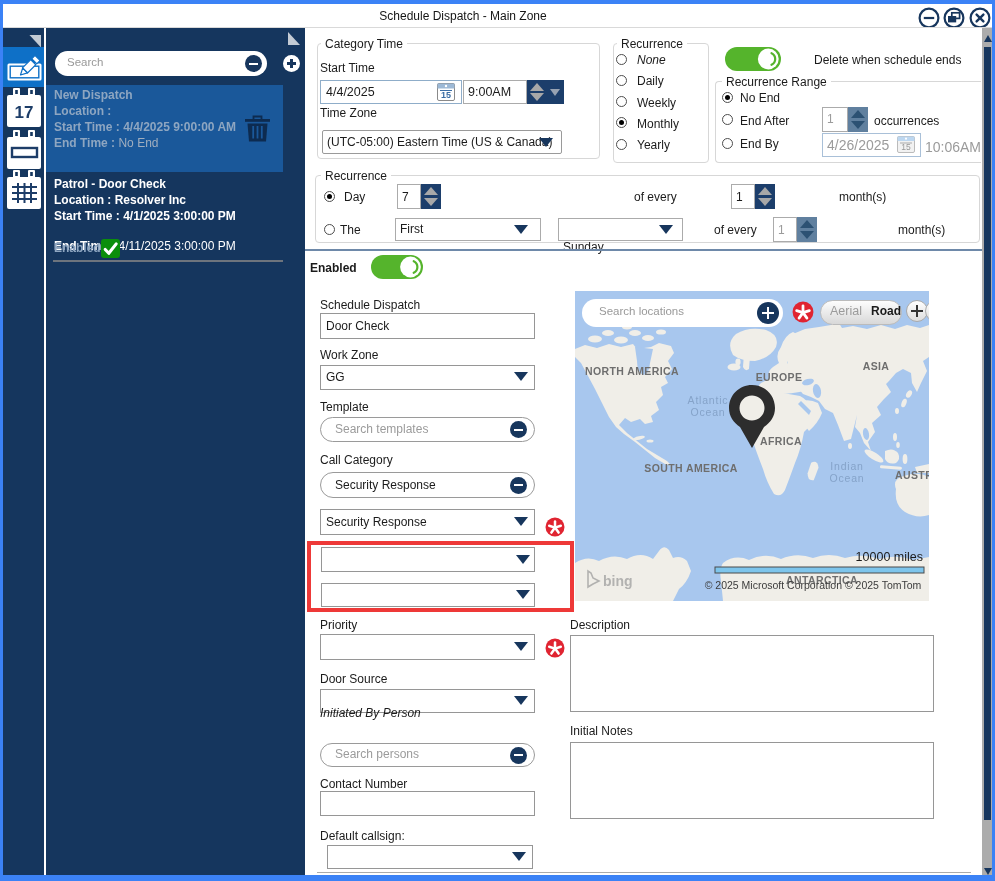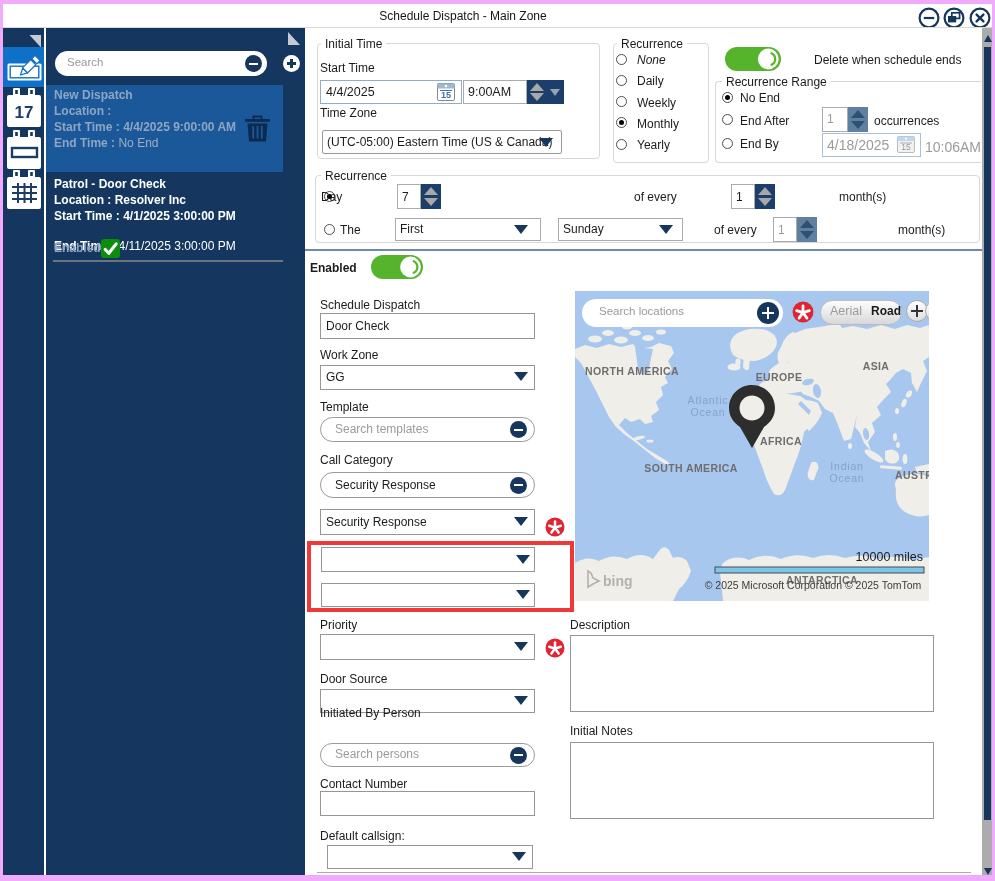--- a/index.html
+++ b/index.html
@@ -1,17 +1,17 @@
 <!DOCTYPE html>
 <html><head>
 <meta charset="utf-8">
 <style>
 html,body{margin:0;padding:0;}
 body{width:995px;height:881px;font-family:"Liberation Sans",sans-serif;}
-#win{position:absolute;left:0;top:0;width:995px;height:881px;background:#f0abfc;overflow:hidden;}
+#win{position:absolute;left:0;top:0;width:995px;height:881px;background:#3b82f6;overflow:hidden;}
 #inner{position:absolute;left:3px;top:4px;right:3px;bottom:6px;background:#fff;overflow:hidden;}
 .abs{position:absolute;}
 .lbl{position:absolute;font-size:12px;color:#1b1b1b;white-space:nowrap;}
 .inp{position:absolute;background:#fff;border:1px solid #969696;box-sizing:border-box;}
 .gbox{position:absolute;border:1px solid #d7d7d7;border-radius:4px;box-sizing:border-box;}
 .glab{position:absolute;font-size:12px;color:#1b1b1b;background:#fff;padding:0 4px;white-space:nowrap;}
 .tri{position:absolute;width:0;height:0;border-left:7px solid transparent;border-right:7px solid transparent;border-top:9px solid #17365d;}
 .pill{position:absolute;background:#fff;border:1px solid #9a9a9a;border-radius:13px;box-sizing:border-box;}
 .minusc{position:absolute;width:17px;height:17px;border-radius:50%;background:#17365d;}
 .minusc:after{content:"";position:absolute;left:4px;top:7.5px;width:9px;height:2.2px;background:#fff;}
@@ -125,21 +125,21 @@
 <div class="seltext" style="left:51px;top:237px;color:#8ea6c1;">Enabled</div>
 <svg class="abs" style="left:98px;top:235px;" width="19" height="19" viewBox="0 0 19 19">
         <rect width="19" height="19" rx="3" fill="#0b8e0b"></rect>
         <path d="M4.2 10.5 L7.8 14.3 L15.2 4.9" fill="none" stroke="#fff" stroke-width="3.1" stroke-linecap="round" stroke-linejoin="round"></path>
       </svg>
 <div class="abs" style="left:50px;top:256px;width:230px;height:1.5px;background:#6d747d;"></div>
 
 <div class="abs" id="content" style="left:302px;top:24px;width:677px;height:847px;background:#fff;"></div>
 
 <div class="gbox" style="left:314px;top:39px;width:283px;height:116px;"></div>
-<div class="glab" style="left:318px;top:33px;">Initial Time</div>
+<div class="glab" style="left:318px;top:33px;">Category Time</div>
 <div class="lbl" style="left:317px;top:57px;">Start Time</div>
 <div class="inp" style="left:317px;top:76px;width:142px;height:24px;border-color:#8fadc9;"></div>
 <div class="lbl" style="left:323px;top:81px;font-size:12.5px;">4/4/2025</div>
 <svg class="abs" style="left:434px;top:79px;" width="18" height="18" viewBox="0 0 18 18">
         <rect x="0.5" y="0.5" width="17" height="17" rx="1.5" fill="#fff" stroke="#8a8a8a"></rect>
         <rect x="0.5" y="0.5" width="17" height="5" fill="#9db9d6"></rect>
         <circle cx="9" cy="3" r="1.2" fill="#fff"></circle>
         <text x="9" y="14.5" font-size="9" font-weight="bold" fill="#3c6ea5" text-anchor="middle" font-family="Liberation Sans">15</text>
         <path d="M3 7.5 H15" stroke="#3c6ea5" stroke-width="1"></path>
       </svg>
@@ -178,49 +178,49 @@
       <div class="lbl" style="left:737px;top:87px;">No End</div>
 <div class="radio" style="left:719px;top:110px;"></div>
       <div class="lbl" style="left:737px;top:109.5px;">End After</div>
 <div class="inp" style="left:819px;top:103px;width:26px;height:25px;border-color:#ababab;"></div>
 <div class="lbl ph" style="left:824px;top:108px;">1</div>
 <div class="spin slatespin" style="left:845px;top:103px;width:20px;height:25px;"></div>
 <div class="lbl" style="left:871px;top:109.5px;">occurrences</div>
 <div class="radio" style="left:719px;top:133.5px;"></div>
       <div class="lbl" style="left:737px;top:133px;">End By</div>
 <div class="inp" style="left:819px;top:129px;width:99px;height:24px;border:1.5px solid #a9c0d8;"></div>
-<div class="lbl ph" style="left:824px;top:133px;font-size:14px;">4/18/2025</div>
+<div class="lbl ph" style="left:824px;top:133px;font-size:14px;">4/26/2025</div>
 <svg class="abs" style="left:894px;top:132px;" width="18" height="17" viewBox="0 0 18 17">
         <rect x="0.5" y="0.5" width="17" height="16" rx="1.5" fill="#f2f2f2" stroke="#bbb"></rect>
         <rect x="0.5" y="0.5" width="17" height="4.5" fill="#bdd7f0"></rect>
         <circle cx="9" cy="2.7" r="1.1" fill="#fff"></circle>
         <text x="9" y="14" font-size="8.5" fill="#999" text-anchor="middle" font-family="Liberation Sans">15</text>
         <path d="M3 7 H15" stroke="#aaa" stroke-width="1"></path>
       </svg>
 <div class="lbl ph" style="left:922px;top:135px;font-size:14px;">10:06AM</div>
 
 <div class="gbox" style="left:312px;top:171px;width:665px;height:68px;"></div>
 <div class="glab" style="left:318px;top:165px;">Recurrence</div>
 <div class="radio sel" style="left:321px;top:186.5px;"></div>
-      <div class="lbl" style="left:318px;top:186px;">Day</div>
+      <div class="lbl" style="left:341px;top:186px;">Day</div>
 <div class="inp" style="left:394px;top:180px;width:24px;height:25px;border-color:#ababab;"></div>
 <div class="lbl" style="left:399px;top:186px;">7</div>
 <div class="spin navyspin" style="left:418px;top:180px;width:20px;height:25px;"></div>
 <div class="lbl" style="left:631px;top:186px;">of every</div>
 <div class="inp" style="left:728px;top:180px;width:24px;height:25px;border-color:#ababab;"></div>
 <div class="lbl" style="left:733px;top:186px;">1</div>
 <div class="spin navyspin" style="left:752px;top:180px;width:20px;height:25px;"></div>
 <div class="lbl" style="left:836px;top:186px;">month(s)</div>
 <div class="radio" style="left:321px;top:219.5px;"></div>
       <div class="lbl" style="left:337px;top:219px;">The</div>
 <div class="inp" style="left:392px;top:214px;width:146px;height:23px;border-color:#ababab;"></div>
 <div class="lbl" style="left:397px;top:218px;">First</div>
 <div class="tri" style="left:511px;top:221px;"></div>
 <div class="inp" style="left:555px;top:214px;width:125px;height:23px;border-color:#ababab;"></div>
-<div class="lbl" style="left:560px;top:218px;">Sunday</div>
+<div class="lbl" style="left:560px;top:236px;">Sunday</div>
 <div class="tri" style="left:656px;top:221px;"></div>
 <div class="lbl" style="left:711px;top:219px;">of every</div>
 <div class="inp" style="left:770px;top:213px;width:24px;height:25px;border-color:#ababab;"></div>
 <div class="lbl ph" style="left:775px;top:219px;">1</div>
 <div class="spin slatespin" style="left:794px;top:213px;width:20px;height:25px;"></div>
 <div class="lbl" style="left:895px;top:219px;">month(s)</div>
 
 <div class="abs" style="left:302px;top:245px;width:677px;height:1.5px;background:#6e89a9;"></div>
 
 <div class="lbl" style="left:307px;top:257px;font-weight:bold;">Enabled</div>
@@ -274,21 +274,21 @@
           <path d="M10 10.6 V4.4"></path>
           <path d="M10 10.6 L15.8 8.7"></path>
           <path d="M10 10.6 L13.6 15.6"></path>
           <path d="M10 10.6 L6.4 15.6"></path>
           <path d="M10 10.6 L4.2 8.7"></path>
         </g>
       </svg>
 <div class="lbl" style="left:317px;top:668px;">Door Source</div>
 <div class="inp" style="left:317px;top:685px;width:215px;height:24px;"></div>
 <div class="tri" style="left:511px;top:692px;"></div>
-<div class="lbl" style="left:317px;top:702px;">Initiated By Person</div>
+<div class="lbl" style="left:317px;top:702px;font-style:italic;">Initiated By Person</div>
 <div class="pill" style="left:317px;top:739px;width:215px;height:24px;"></div>
 <div class="lbl ph" style="left:332px;top:743px;">Search persons</div>
 <div class="minusc" style="left:507px;top:742.5px;"></div>
 <div class="lbl" style="left:317px;top:773px;">Contact Number</div>
 <div class="inp" style="left:317px;top:787px;width:215px;height:25px;"></div>
 <div class="lbl" style="left:317px;top:825px;">Default callsign:</div>
 <div class="inp" style="left:324px;top:841px;width:206px;height:24px;"></div>
 <div class="tri" style="left:509px;top:848px;"></div>
 
 <div class="lbl" style="left:567px;top:614px;">Description</div>

